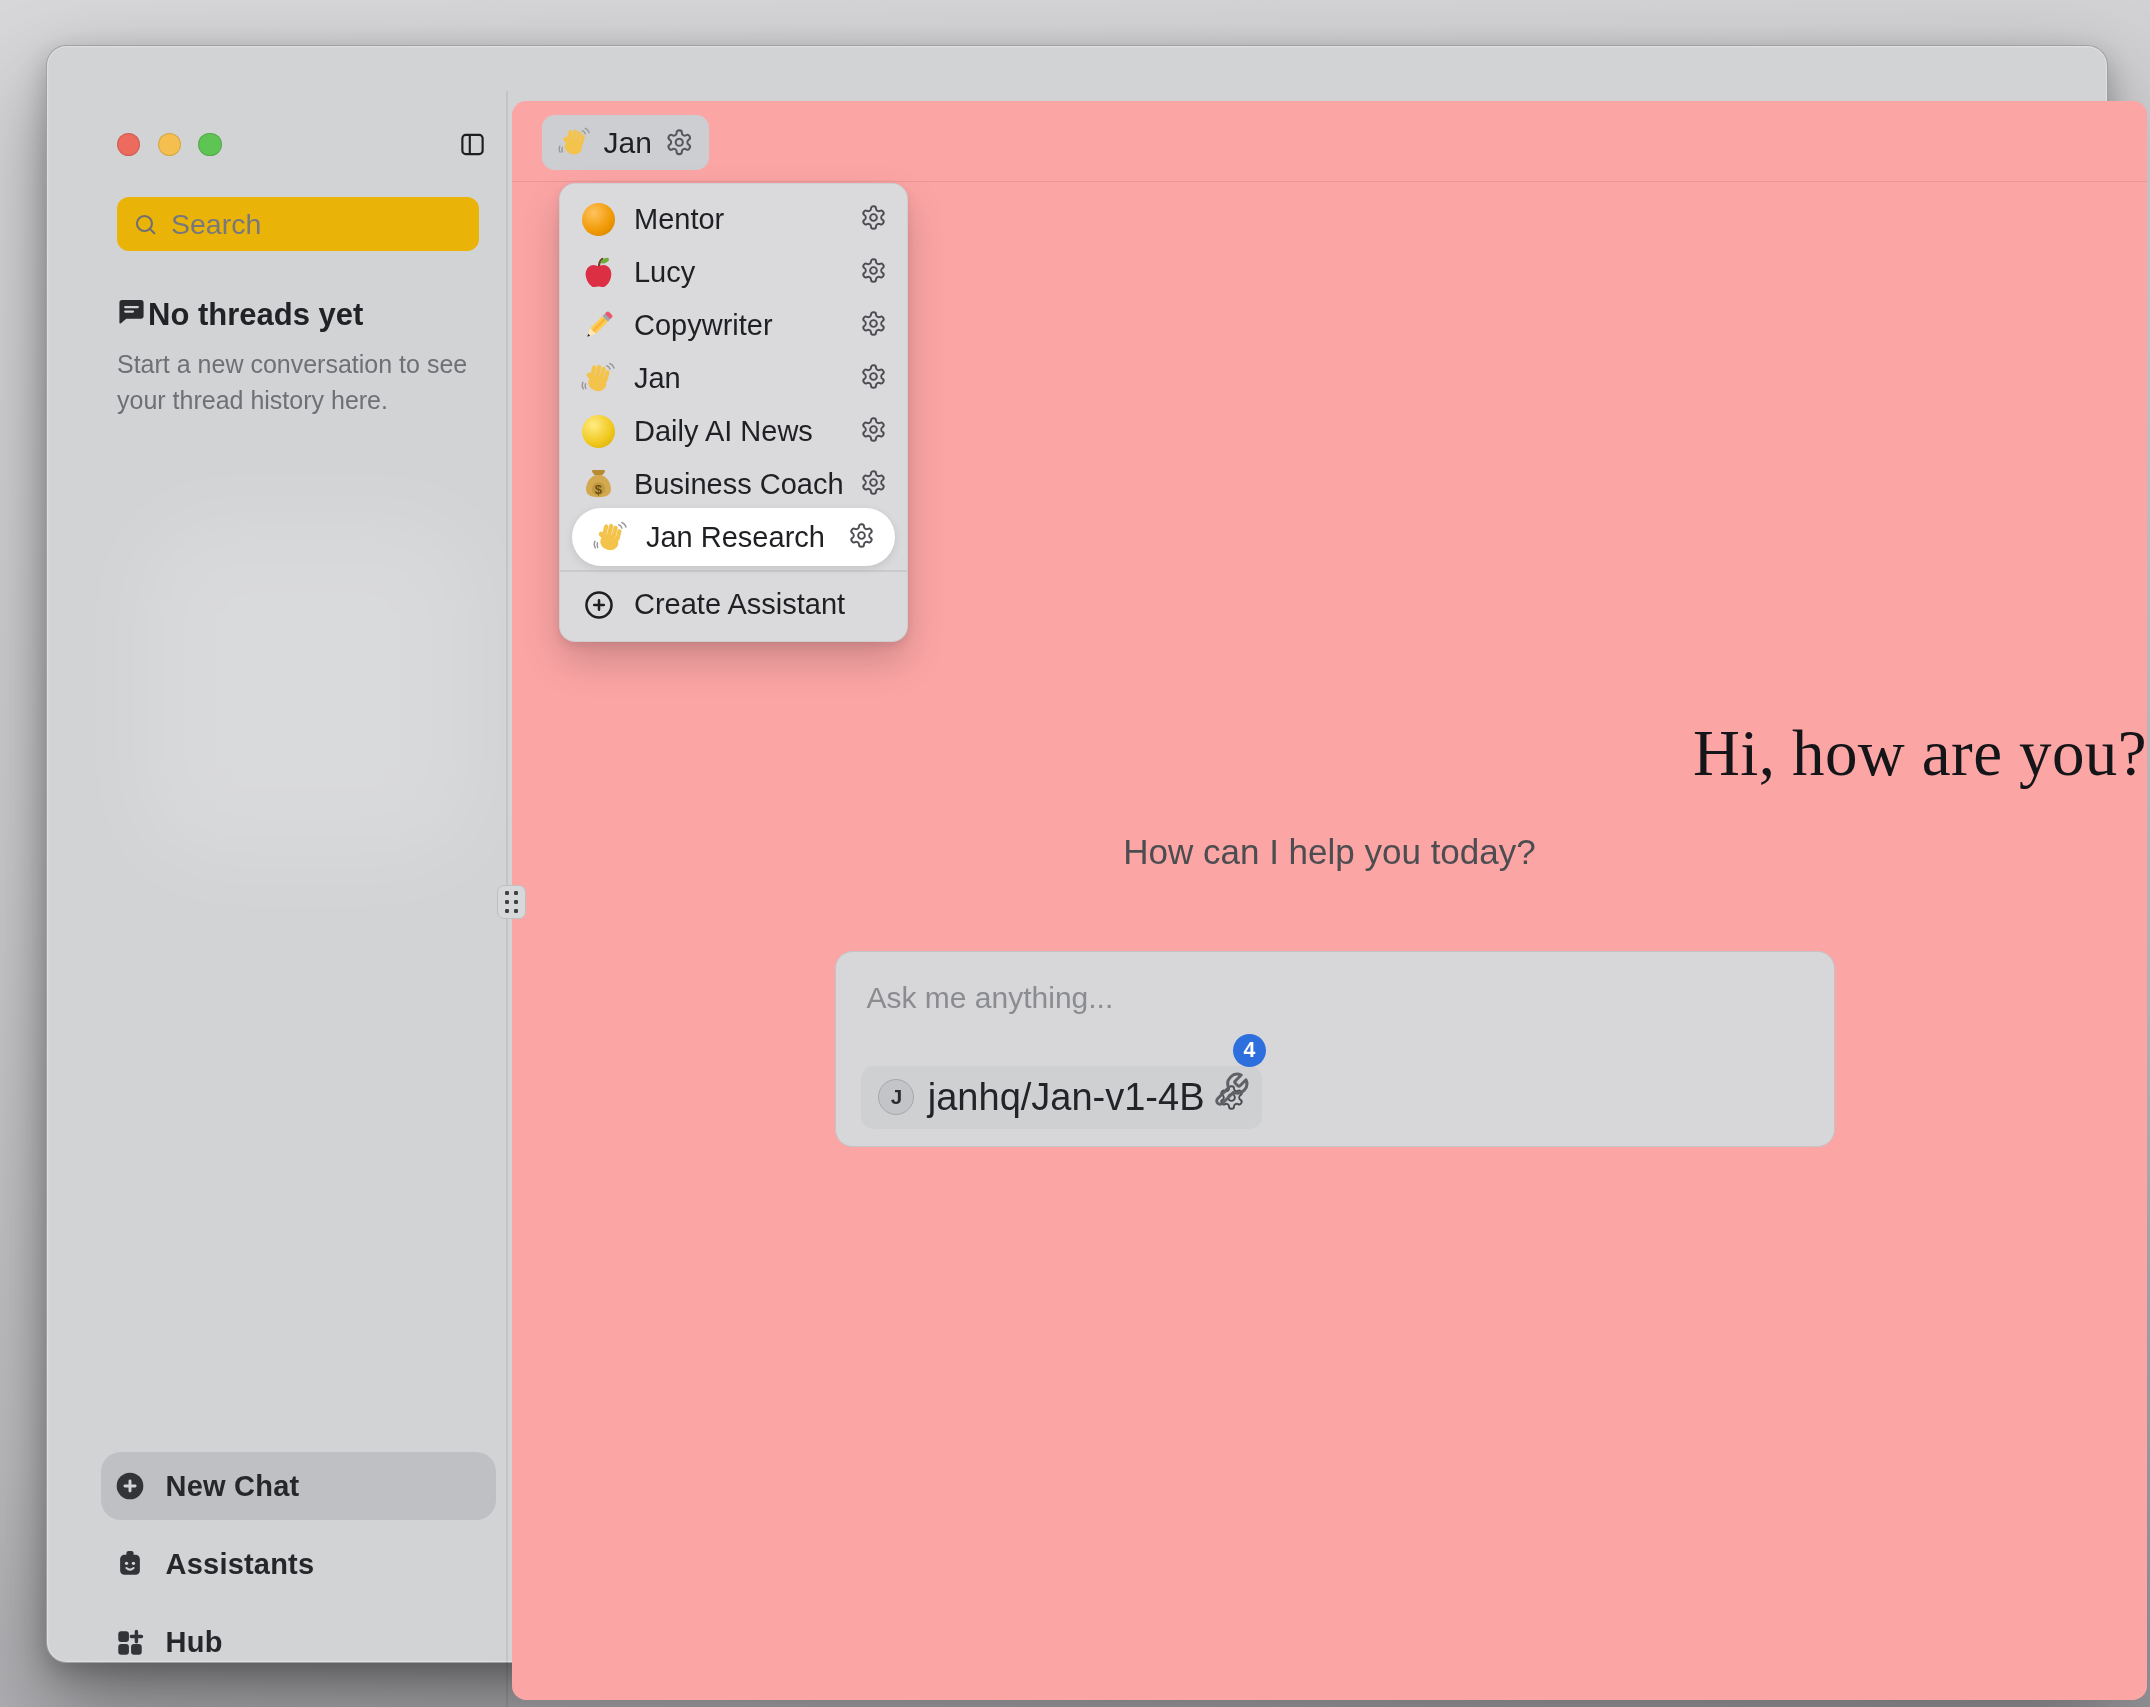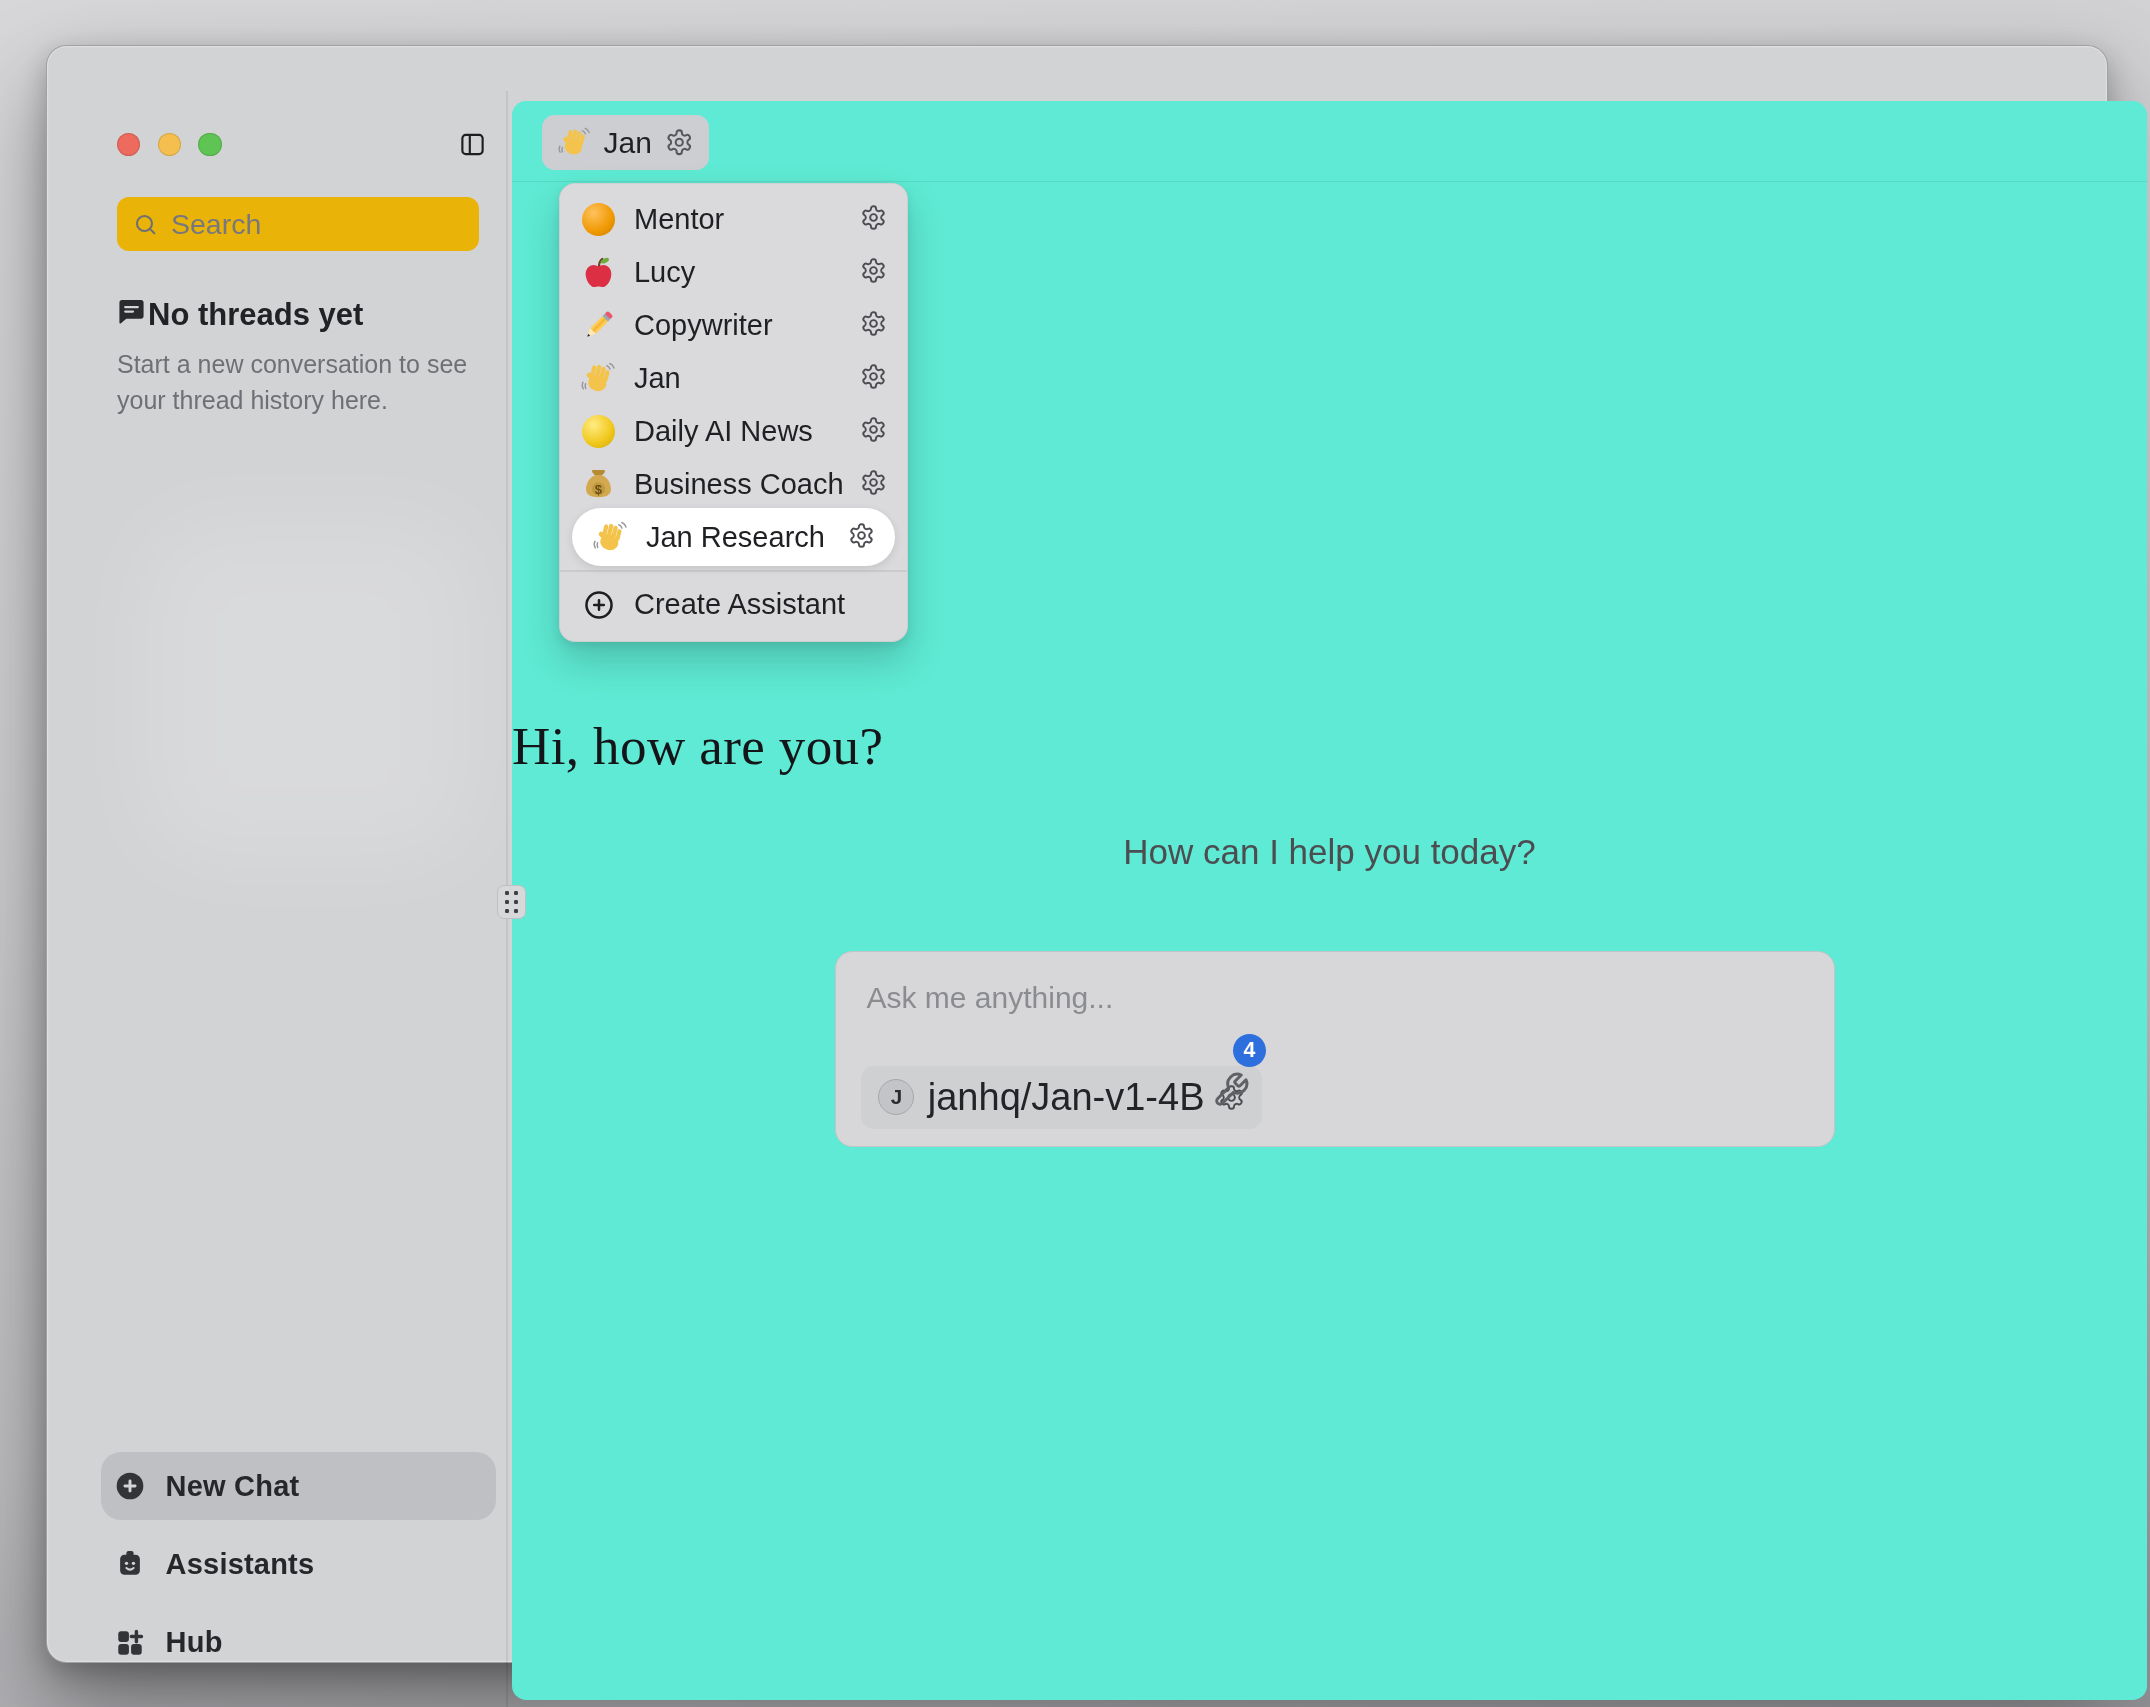--- a/index.html
+++ b/index.html
@@ -71,21 +71,21 @@
     position:absolute;left:450px;top:839px;width:27px;height:32px;
     background:#d7d8da;border:0.8px solid #bfc0c3;border-radius:7.1px;
     display:flex;align-items:center;justify-content:center;cursor:col-resize;
   }
   .dots{display:grid;grid-template-columns:repeat(2,4px);grid-template-rows:repeat(3,4px);gap:4.7px;}
   .dots i{width:4px;height:4px;border-radius:1.2px;background:#3f4044;}
 
   
   .main{
     position:absolute;left:465px;top:55px;width:1635px;height:1599px;
-    background:#5eead4;border-radius:14.2px;
+    background:#fca5a5;border-radius:14.2px;
   }
   .main-header{
     position:absolute;left:0;top:0;width:100%;height:81px;
     border-bottom:1.6px solid rgba(0,0,0,.07);box-sizing:border-box;
   }
   .assistant-btn{
     position:absolute;left:30px;top:14.2px;height:55px;
     background:#cdced1;border:none;border-radius:12.6px;
     display:flex;align-items:center;gap:12.6px;padding:0 16px;cursor:pointer;
     font-family:inherit;
@@ -116,23 +116,23 @@
   .circle-emoji.orange{background:radial-gradient(circle at 35% 30%,#ffc25e,#f09a04 58%,#d07b00);}
   .circle-emoji.yellow{background:radial-gradient(circle at 35% 30%,#ffec84,#f1c81d 58%,#cfa900);}
   .mi-label{flex:1;font-size:29px;font-weight:500;color:#1f2023;}
   .mi-gear{width:32px;height:32px;background:none;border:none;padding:0;color:#4c4d52;cursor:pointer;}
   .mi-gear svg{width:27px;height:27px;}
   .menu-sep{height:1.6px;background:rgba(0,0,0,.07);margin:6.3px 0;}
   .create-item .mi-emoji svg{width:32px;height:32px;color:#1d1e21;}
 
   
   .greet-title{
-    position:absolute;left:0;top:615px;width:100%;text-align:left;
+    position:absolute;left:0;top:615px;width:100%;text-align:right;
     font-family:"Liberation Serif","DejaVu Serif",serif;
-    font-size:53px;font-weight:500;color:#141518;letter-spacing:0.4px;
+    font-size:65px;font-weight:500;color:#141518;letter-spacing:0.4px;
   }
   .greet-sub{
     position:absolute;left:0;top:731px;width:100%;text-align:center;
     font-size:35px;color:#4c4d51;
   }
 
   
   .composer{
     position:absolute;left:323px;top:850px;width:1000px;height:196px;
     background:#d7d7d9;border:1.6px solid #c3c4c7;border-radius:17.4px;box-sizing:border-box;

